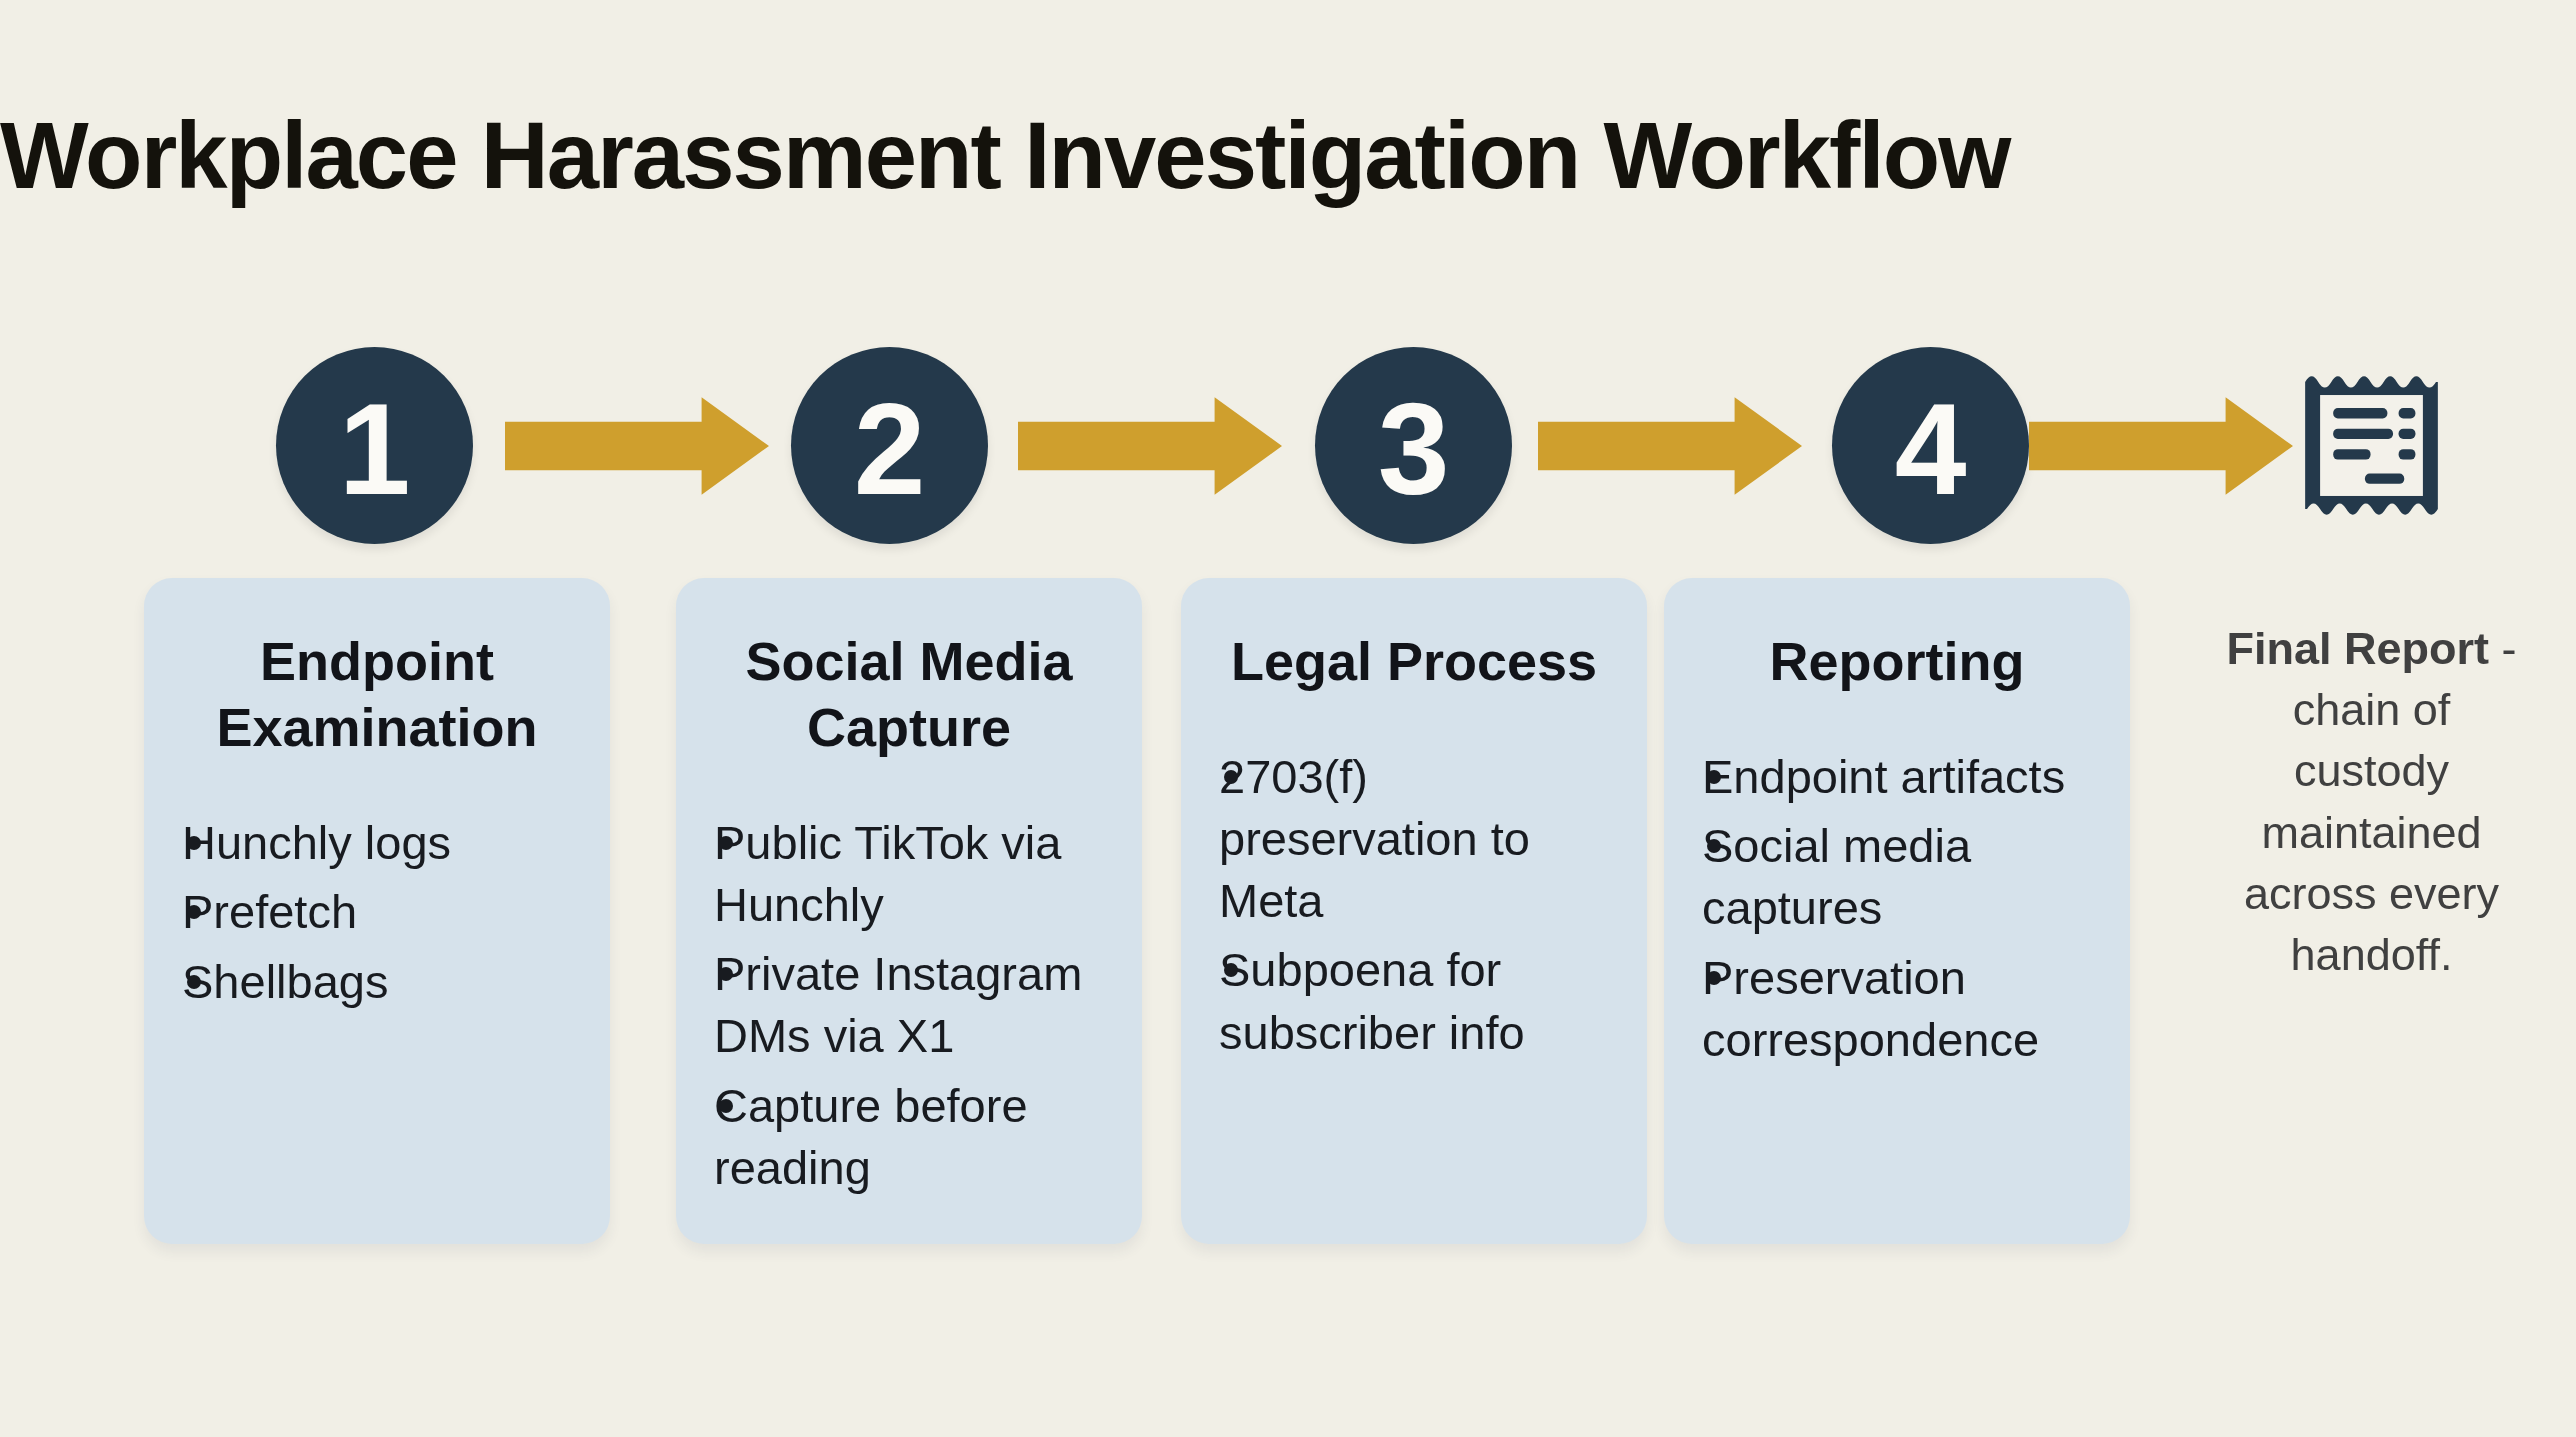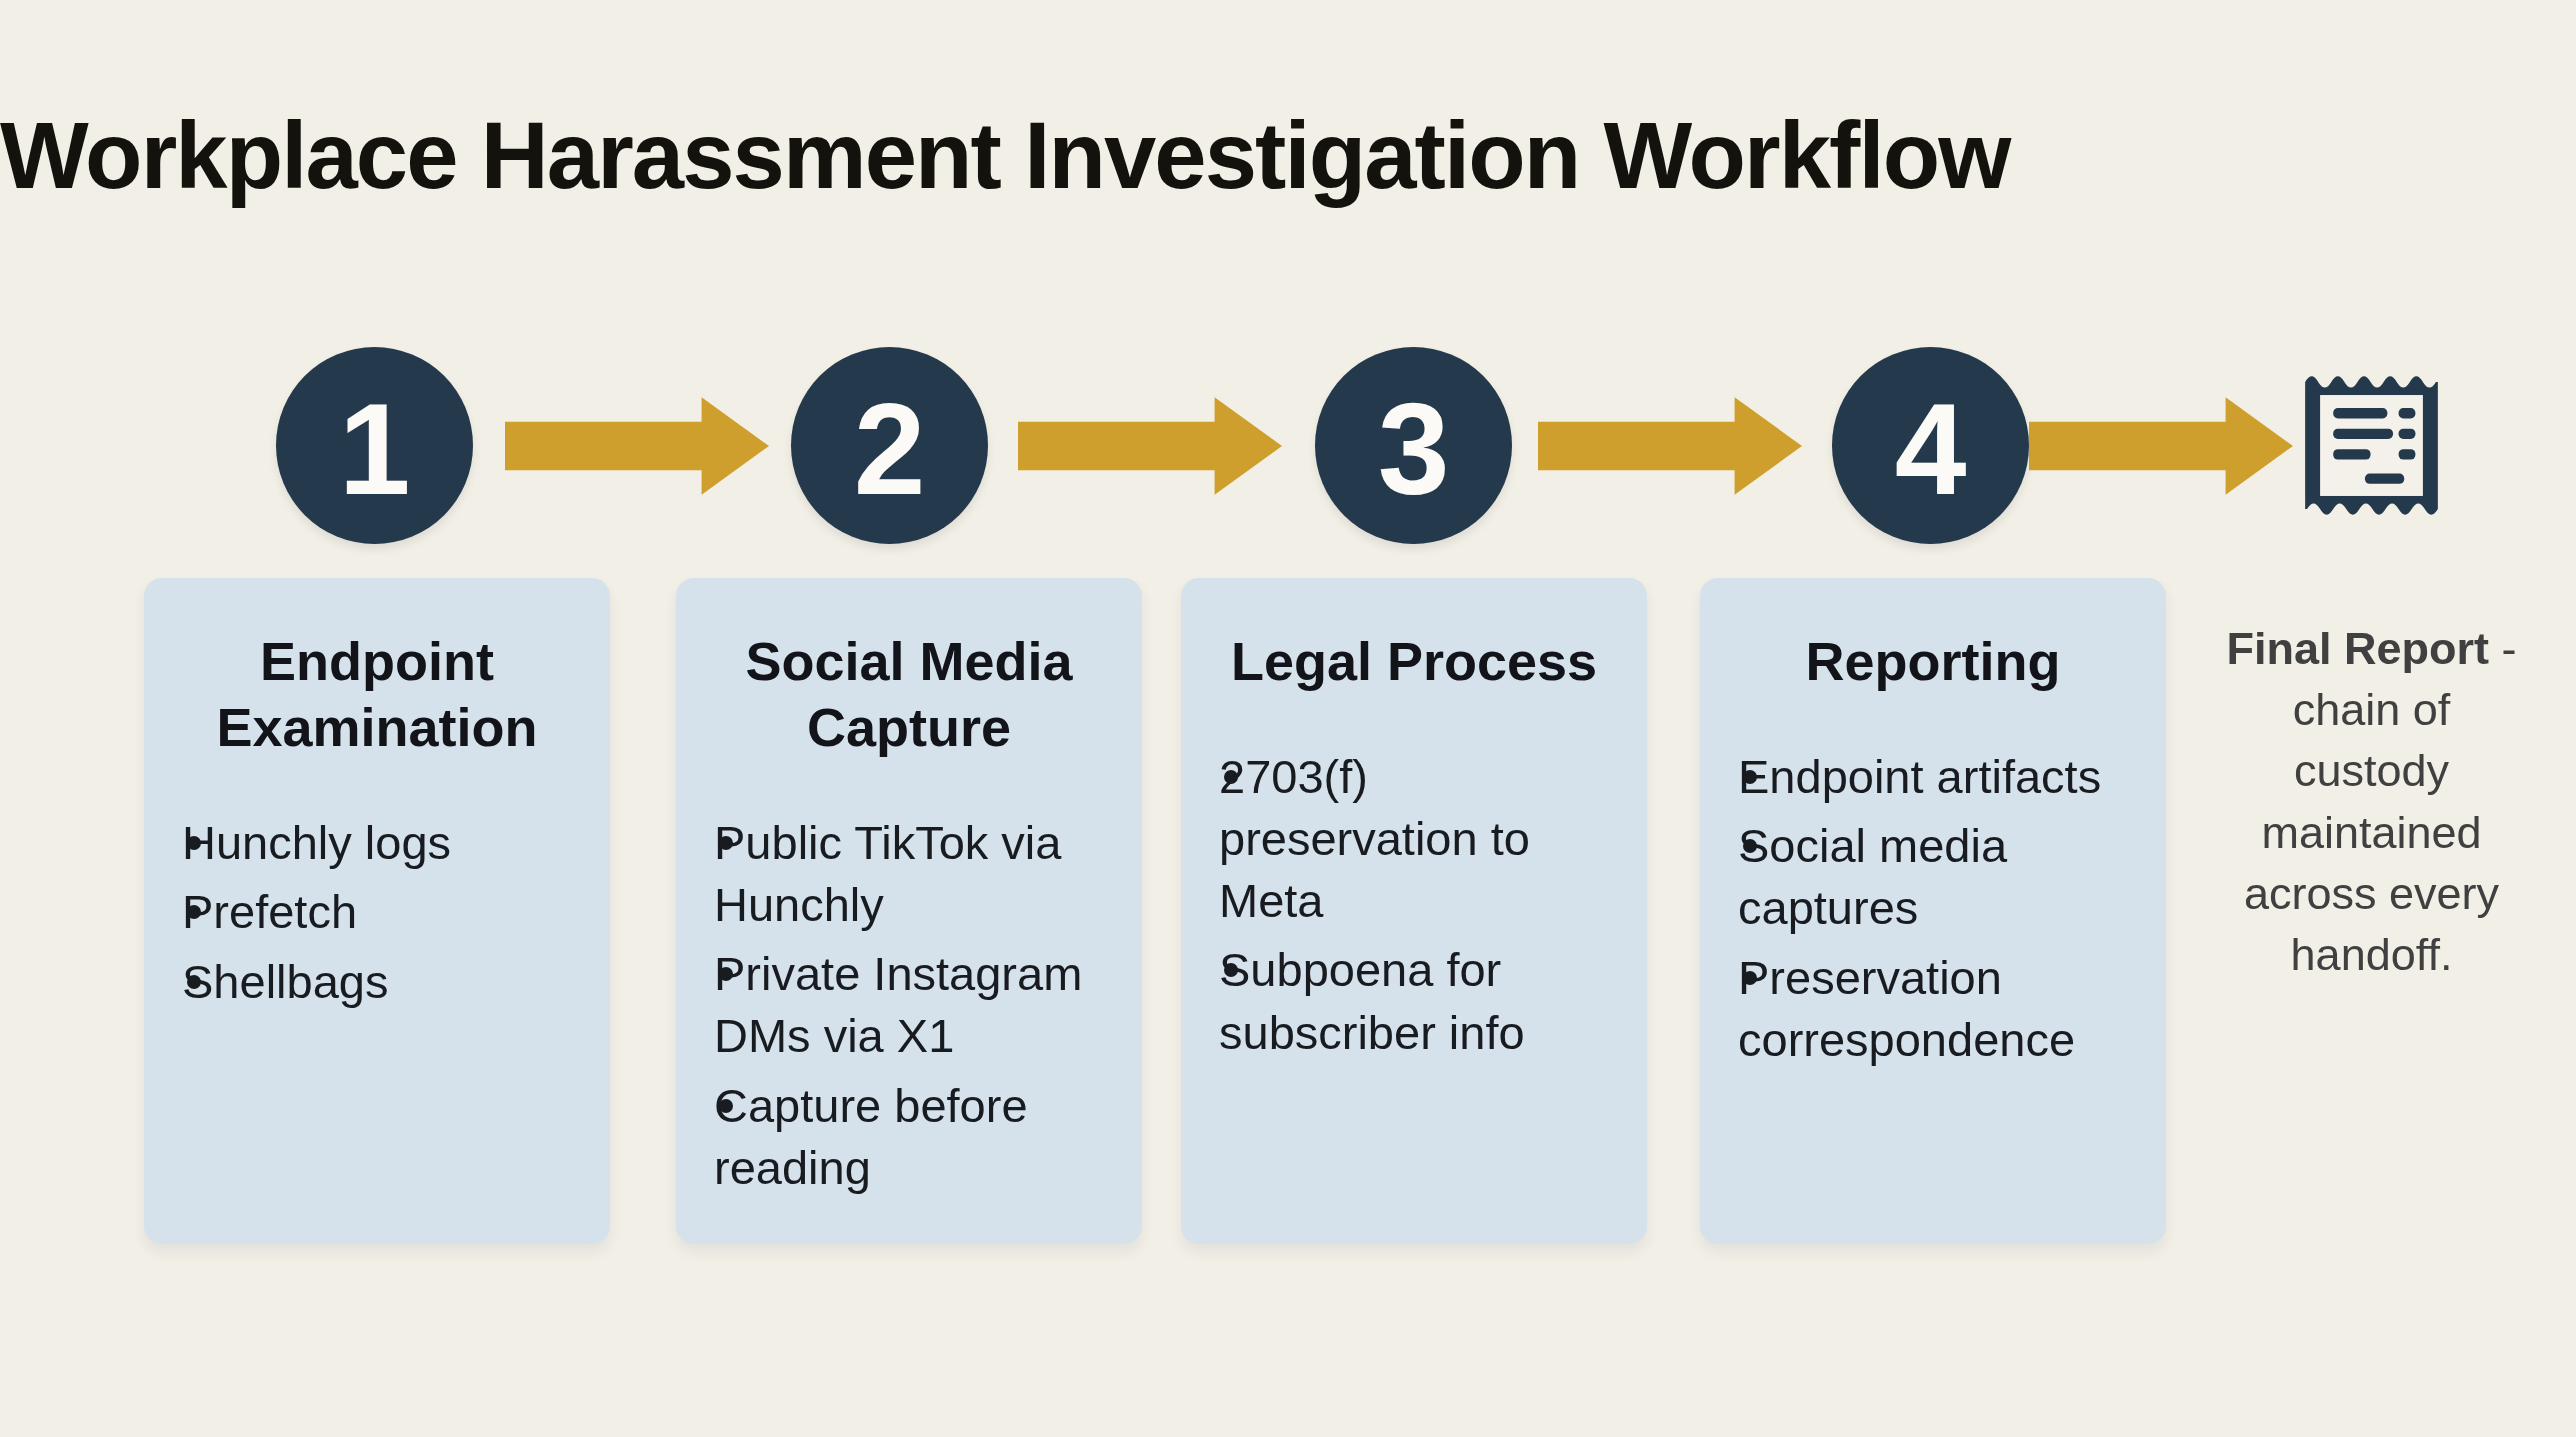--- a/index.html
+++ b/index.html
@@ -24,24 +24,24 @@
     color:#fbfaf6;font-size:129px;font-weight:700;line-height:1;
     transform:translateY(3.7px);
   }
   .arrow{position:absolute;top:384px;width:264px;height:124px;}
   .arrow svg{display:block;width:100%;height:100%;}
   .arrow polygon{fill:var(--gold,#cf9f2d);}
   .arrow-1{left:505px}.arrow-2{left:1018px}.arrow-3{left:1538px}.arrow-4{left:2029px}
   .circle-1{left:276px}.circle-2{left:791px}.circle-3{left:1315px}.circle-4{left:1832px}
   .card{
     position:absolute;top:578px;width:466px;height:666px;
-    background:var(--card-blue,#d6e2eb);border-radius:18px;
+    background:var(--card-blue,#d6e2eb);border-radius:28px;
     box-shadow:0 7.5px 13px rgba(40,60,80,0.07);
   }
-  .card-1{left:144px}.card-2{left:676px}.card-3{left:1181px}.card-4{left:1700px}
+  .card-1{left:144px}.card-2{left:676px}.card-3{left:1181px}.card-4{left:1664px}
   .card h2{
     margin:51px 26px 0;text-align:center;
     font-size:54px;font-weight:700;line-height:1.22;color:#121419;
   }
   .card ul{
     list-style:none;margin:51px 0 0;padding:0;
   }
   .card li{
     position:relative;padding:0 54px 0 38px;
     font-size:47px;line-height:1.32;color:#181b20;

